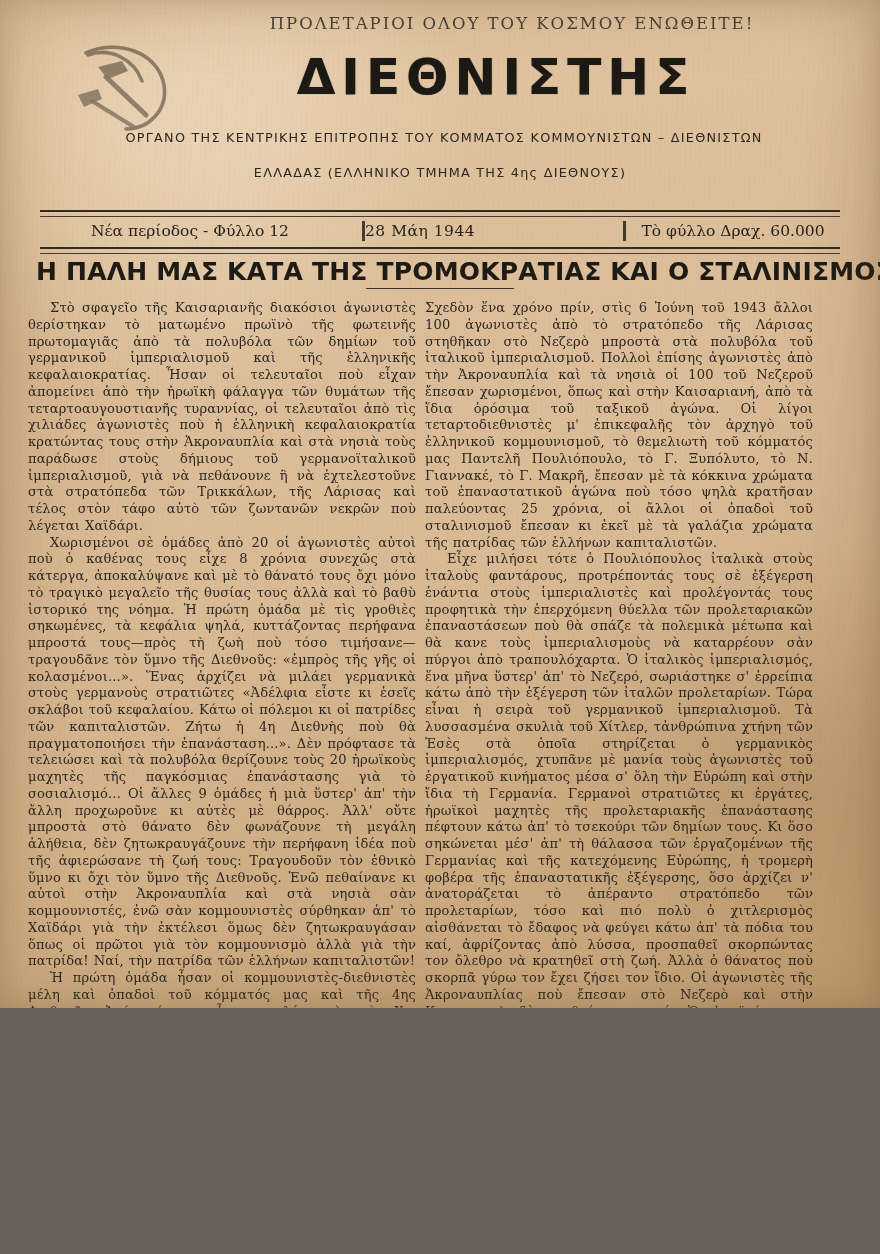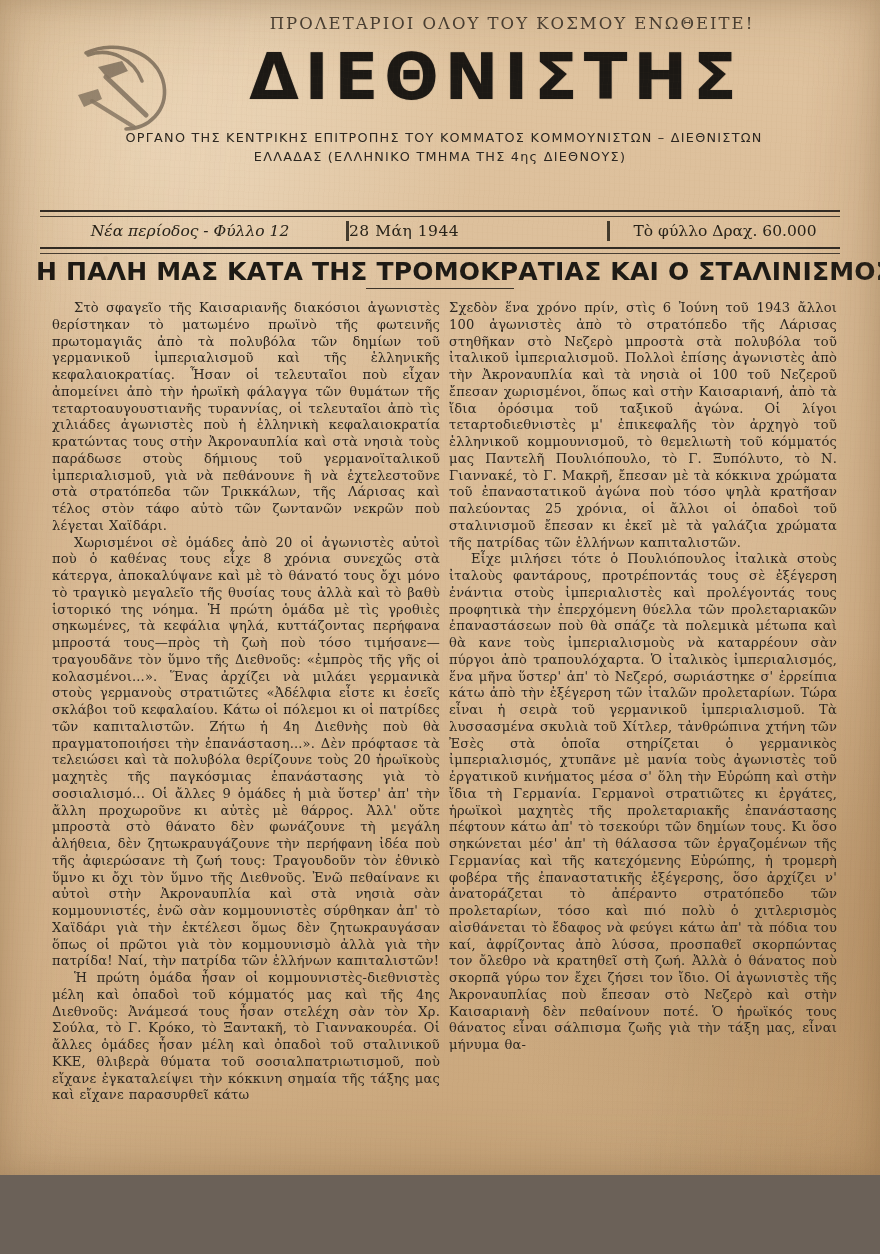--- a/index.html
+++ b/index.html
@@ -7,21 +7,21 @@
     padding: 0;
     background: #6b6158;
   }
   body {
     font-family: "DejaVu Serif", "Liberation Serif", serif;
   }
 
   #page {
     position: relative;
     width: 880px;
-    height: 1175px;
+    height: 1008px;
     overflow: hidden;
     background:
       radial-gradient(ellipse 60% 45% at 18% 12%, rgba(255,246,228,0.40) 0%, rgba(255,246,228,0) 60%),
       radial-gradient(ellipse 55% 40% at 88% 78%, rgba(150,116,74,0.30) 0%, rgba(150,116,74,0) 62%),
       radial-gradient(ellipse 70% 55% at 50% 96%, rgba(196,160,116,0.45) 0%, rgba(196,160,116,0) 70%),
       linear-gradient(168deg, #e3c8a4 0%, #ddc09c 24%, #d9bb96 52%, #d3b28a 78%, #c9a87e 100%);
   }
 
   
   #grain {
@@ -78,37 +78,37 @@
     width: 116px;
     height: 106px;
     opacity: .55;
   }
   #paper-title {
     text-align: center;
     padding-left: 128px;
     padding-right: 16px;
     font-family: "DejaVu Sans", "Liberation Sans", sans-serif;
     font-weight: 700;
-    font-size: 64px;
+    font-size: 50px;
     line-height: 84px;
     letter-spacing: 6px;
     color: #1c1915;
     white-space: nowrap;
     text-shadow: 0 0 1px rgba(40,32,24,.5);
   }
   .subtitle {
     text-align: center;
     font-family: "DejaVu Sans", "Liberation Sans", sans-serif;
     font-size: 12.8px;
     letter-spacing: 1.25px;
     color: #2b2620;
     white-space: nowrap;
   }
   #sub1 { margin-top: 11px; margin-left: 8px; }
-  #sub2 { margin-top: 4px; }
+  #sub2 { margin-top: 20px; }
 
   
   .rule-double {
     position: absolute;
     left: 40px;
     width: 800px;
     height: 4px;
     border-top: 2px solid #231f1a;
     border-bottom: 1px solid #3a332b;
     opacity: .92;
@@ -123,21 +123,21 @@
     top: 216px;
     width: 800px;
     height: 30px;
     display: flex;
     align-items: center;
     font-family: "DejaVu Serif", "Liberation Serif", serif;
     font-size: 15.5px;
     color: #272219;
   }
   #issue-bar .cell { white-space: nowrap; }
-  #issue-left   { width: 300px; text-align: center; padding-right: 6px; font-style: italic; }
+  #issue-left   { width: 300px; text-align: center; padding-right: 22px; }
   #issue-center { width: 258px; text-align: left; letter-spacing: .5px; }
   #issue-right  { flex: 1;      text-align: center; }
   .vbar {
     width: 3px;
     height: 20px;
     background: #272219;
     opacity: .85;
   }
 
   
@@ -160,21 +160,21 @@
     top: 288px;
     width: 148px;
     height: 0;
     border-top: 1.6px solid #2a241d;
     opacity: .9;
   }
 
   
   #columns {
     position: absolute;
-    left: 52px;
+    left: 28px;
     top: 300px;
     width: 798px;
     display: flex;
     gap: 9px;
   }
   .column {
     width: 388px;
     font-family: "DejaVu Serif", "Liberation Serif", serif;
     font-size: 13.05px;
     line-height: 16.75px;

